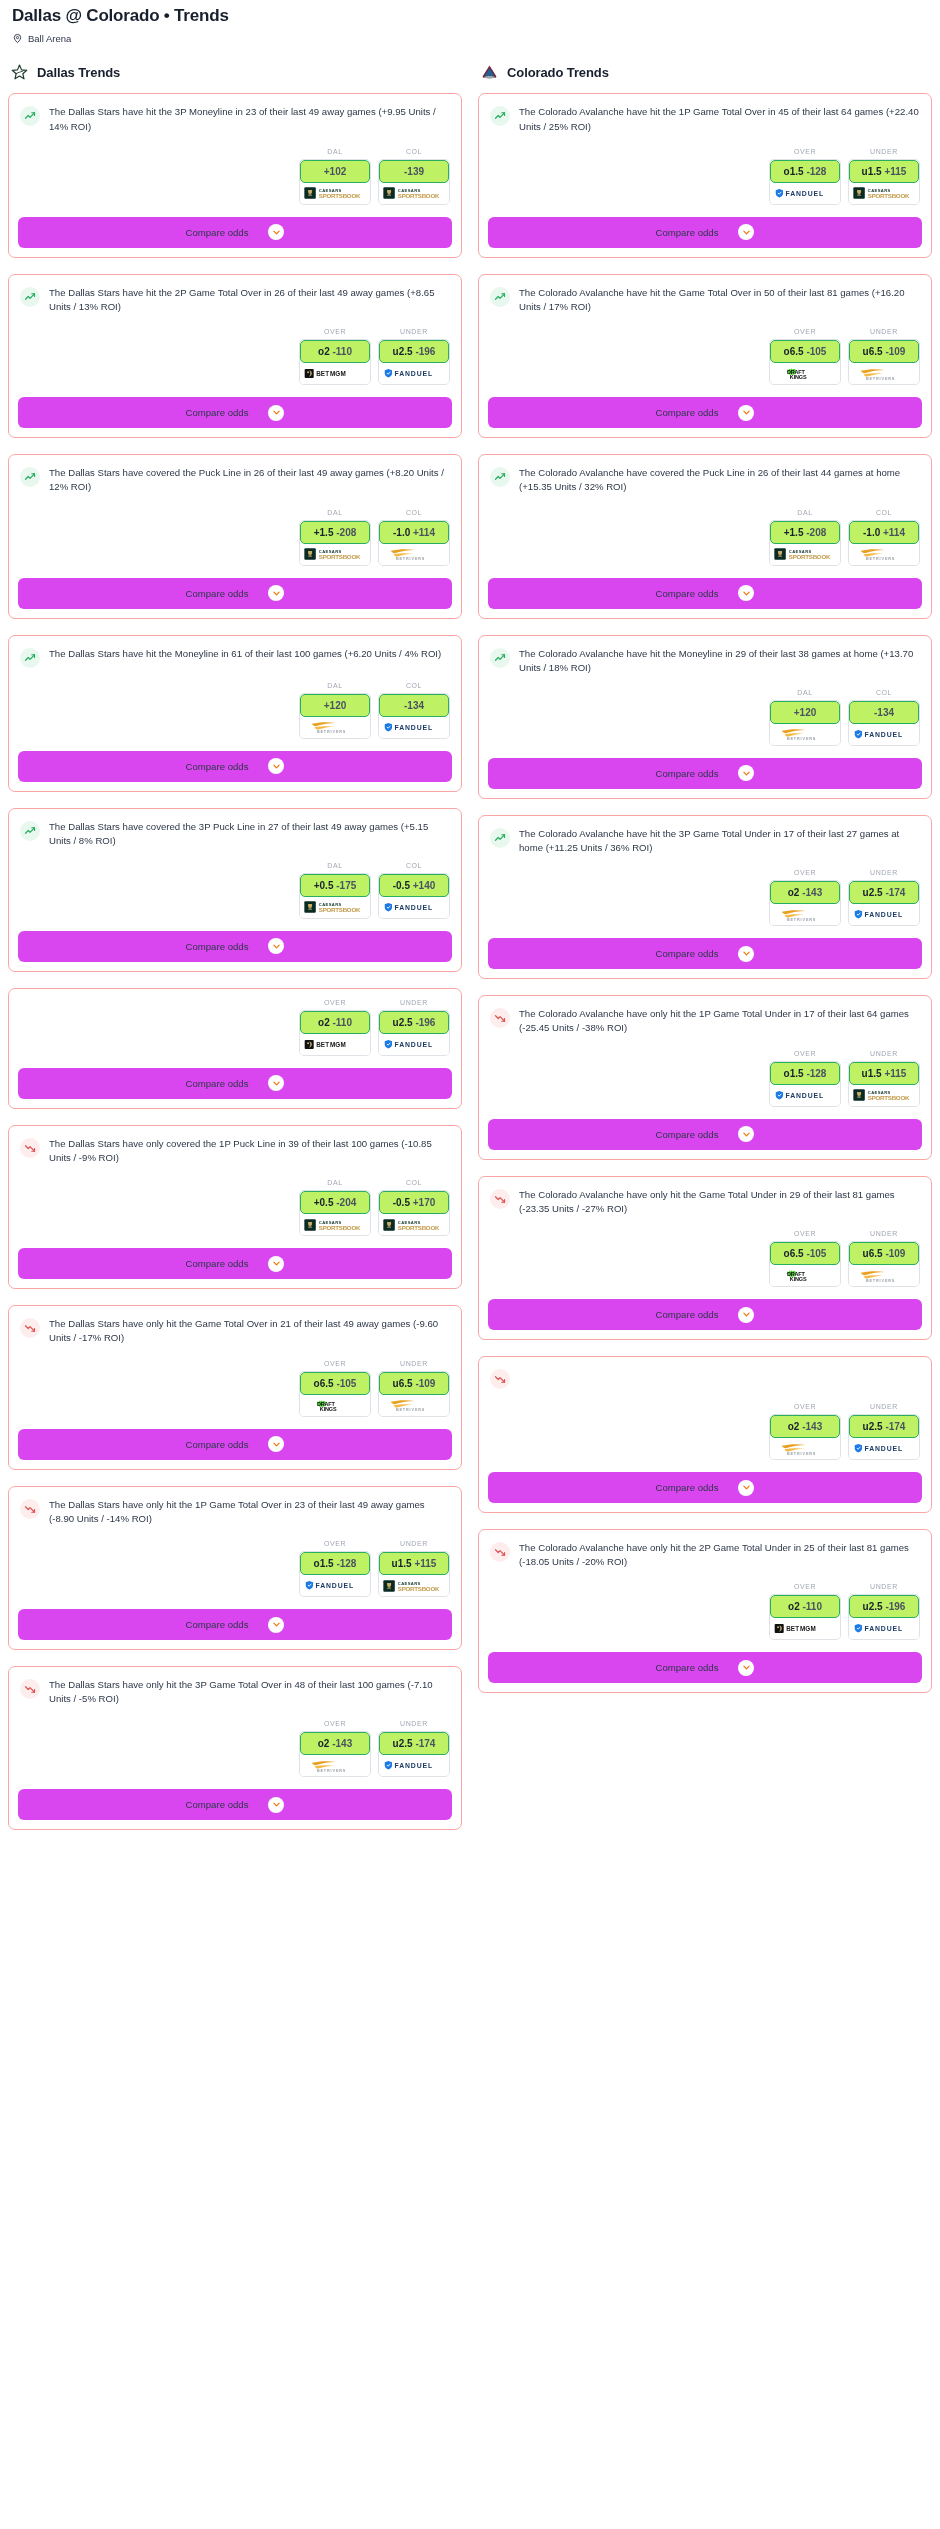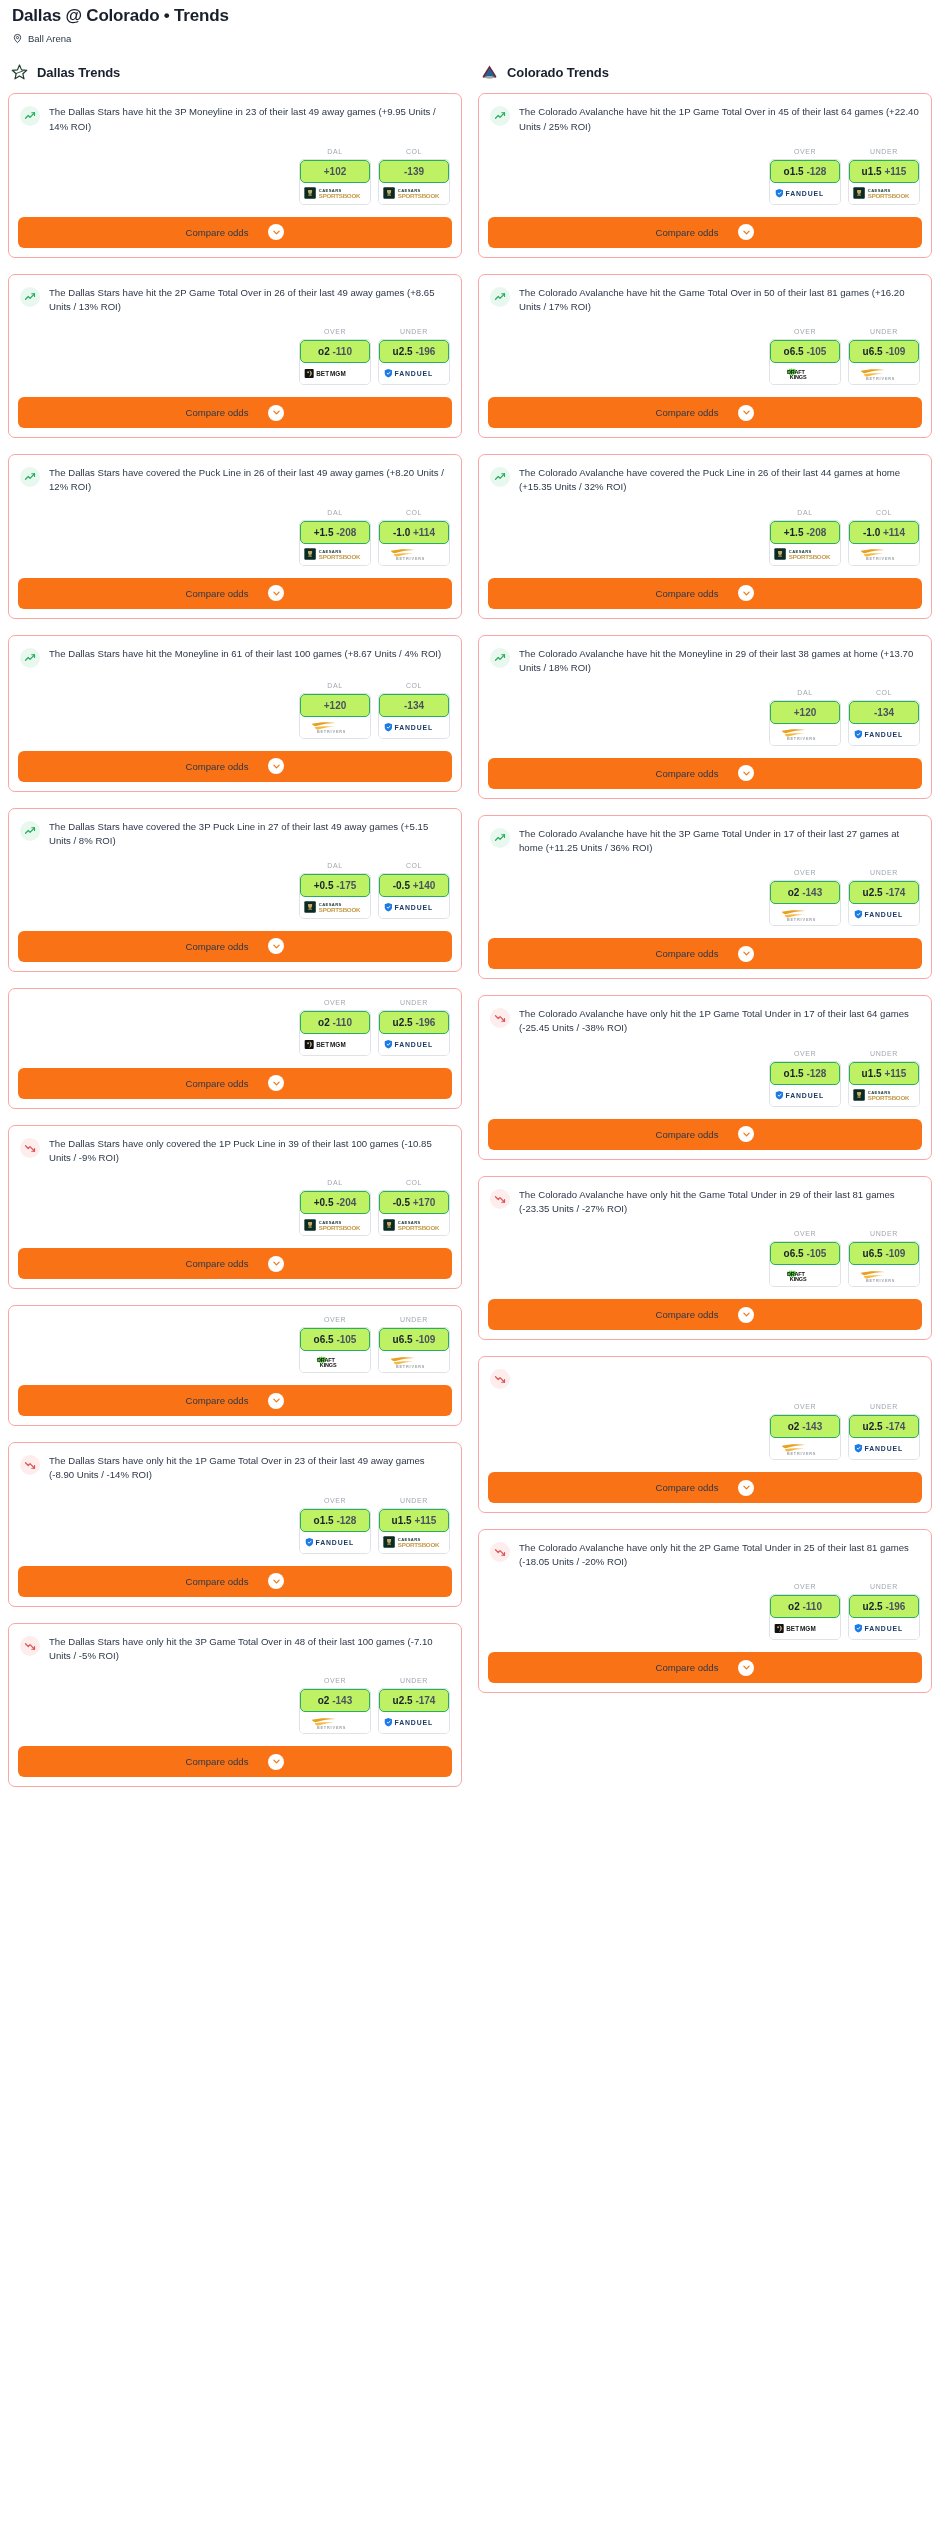--- a/index.html
+++ b/index.html
@@ -122,21 +122,21 @@
     align-items: center;
     justify-content: center;
     background: #fff;
     border-top: 0;
   }
   .book-strip svg { display: block; }
 
   
   .compare-bar {
     margin: 0 9px 9px 9px;
-    background: #f97316;
+    background: #d946ef;
     border-radius: 6px;
     height: 31px;
     display: flex;
     align-items: center;
     justify-content: center;
     gap: 20px;
     cursor: pointer;
   }
   .compare-label { font-size: 9.6px; color: #2d3748; }
   .chev-circle {
@@ -325,21 +325,21 @@
         </div>
       </div>
       <div class="trend-card">
         <div class="trend-body">
           <div class="trend-icon up">
             <svg viewBox="0 0 24 24" fill="none" stroke="#27ae60" stroke-width="2.4" stroke-linecap="round" stroke-linejoin="round">
               <path d="M3 16.5l5.5-5.5 3.6 3.6L21 5.5"></path>
               <path d="M15.6 5.5H21v5.4"></path>
             </svg>
           </div>
-          <div class="trend-text">The Dallas Stars have hit the Moneyline in 61 of their last 100 games (+8.67 Units / 4% ROI)</div>
+          <div class="trend-text">The Dallas Stars have hit the Moneyline in 61 of their last 100 games (+6.20 Units / 4% ROI)</div>
         </div>
         <div class="odds-area">
           <div class="odds-col">
             <div class="odds-label">DAL</div>
             <div class="odds-box">
               <div class="odds-value"><span class="px">+120</span></div>
               <div class="book-strip">
                 <svg viewBox="0 0 80 18" width="58" height="14">
                   <path d="M8 4.6c10-2.6 22-2.8 33-1.2-9 .2-18 1.6-26.4 4.2-2.1.6-4.3.4-6.6-3z" fill="#e8a020"></path>
                   <path d="M12 9.4c8.4-1.6 18-1.8 27-.6-7.6.4-15.4 1.6-22 3.6-1.8.5-3.6.2-5-3z" fill="#f5b841"></path>
@@ -508,20 +508,29 @@
         <div class="compare-bar">
           <span class="compare-label">Compare odds</span>
           <span class="chev-circle">
             <svg viewBox="0 0 24 24" fill="none" stroke="#f2750a" stroke-width="3.2" stroke-linecap="round" stroke-linejoin="round">
               <path d="M5 8.5L12 15.5 19 8.5"></path>
             </svg>
           </span>
         </div>
       </div>
       <div class="trend-card">
+        <div class="trend-body">
+          <div class="trend-icon down">
+            <svg viewBox="0 0 24 24" fill="none" stroke="#e05252" stroke-width="2.4" stroke-linecap="round" stroke-linejoin="round">
+              <path d="M3 7.5l5.5 5.5 3.6-3.6L21 18.5"></path>
+              <path d="M15.6 18.5H21v-5.4"></path>
+            </svg>
+          </div>
+          <div class="trend-text">The Dallas Stars have only hit the Game Total Over in 21 of their last 49 away games (-9.60 Units / -17% ROI)</div>
+        </div>
         <div class="odds-area">
           <div class="odds-col">
             <div class="odds-label">OVER</div>
             <div class="odds-box">
               <div class="odds-value"><span class="pt">o6.5</span> <span class="px">-105</span></div>
               <div class="book-strip">
                 <svg viewBox="0 0 72 18" width="52" height="15">
                   <path d="M14 1.2l2.4 2.6-2.2 1.1 1.6 2.2-3.1.3.1 2.3-2.4-1.3-1.1 2.2-1.5-2-1.9 1.5-.3-2.5-2.6.5.9-2.3-2.4-.9 2.1-1.5L2 1.6l2.8.5.4-2.1 2 1.4 1.5-1.8 1.2 2 2.2-1z" fill="#53d337" transform="translate(9,2) scale(0.95)"></path>
                   <text x="11" y="9.9" font-family="Liberation Sans, sans-serif" font-size="7.6" font-weight="bold" fill="#111" letter-spacing="-0.2">DRAFT</text>
                   <text x="15" y="16.4" font-family="Liberation Sans, sans-serif" font-size="7.6" font-weight="bold" fill="#111" letter-spacing="-0.2">KINGS</text>

